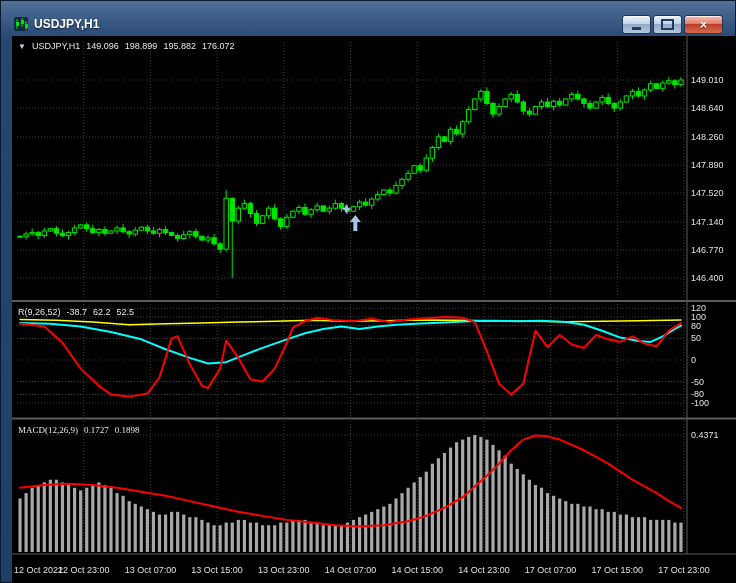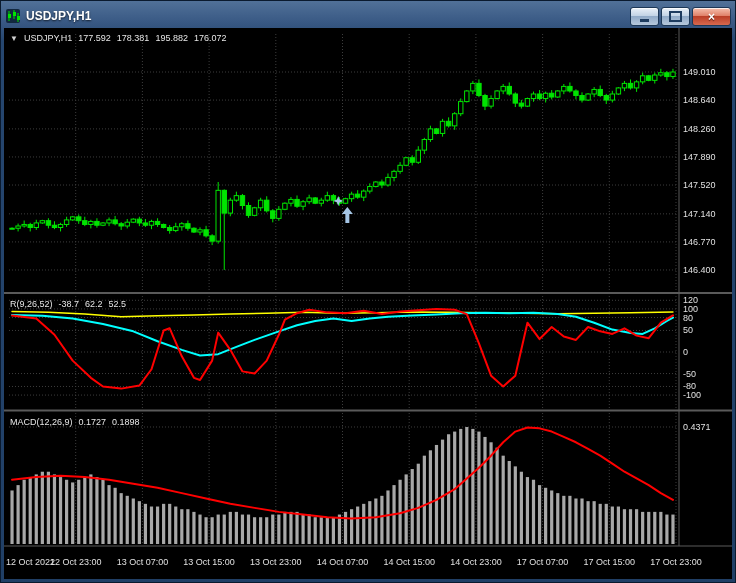--- a/index.html
+++ b/index.html
@@ -1,18 +1,18 @@
 <!DOCTYPE html>
 <html><head>
 <meta charset="utf-8">
 <style>
   html,body{margin:0;padding:0;background:#d4d0c8;}
   .window{
     width:736px;height:583px;box-sizing:border-box;
-    border:1px solid #0a1a2e;padding:3px;
+    border:1px solid #0a1a2e;padding:11px;
     background:linear-gradient(180deg,#517198 0%,#3a5a85 20px,#29497366 40px,#203f66 100%),#24456e;
     background-color:#24456e;
     font-family:"Liberation Sans",sans-serif;
   }
   .titlebar{height:24px;display:flex;align-items:center;padding:0 1px;}
   .appicon{width:16px;height:14px;display:inline-flex;align-items:center;justify-content:center;}
   .title{color:#ffffff;font:bold 12px "Liberation Sans",sans-serif;margin-left:5px;text-shadow:0 1px 2px rgba(0,0,0,.7);}
   .controls{margin-left:auto;display:flex;gap:2px;align-items:flex-start;padding-top:1px;}
   .wbtn{width:27px;height:17px;border:1px solid #1c3756;border-radius:3px;
     background:linear-gradient(180deg,#eaf1f8 0%,#c3d4e6 45%,#91abc8 50%,#b6c8dc 100%);
@@ -23,21 +23,21 @@
     color:#fff;font:bold 12px "Liberation Sans",sans-serif;text-shadow:0 1px 1px rgba(0,0,0,.6);}
   .icon-min{width:9px;height:3px;background:#1e3c5f;align-self:flex-end;margin-bottom:3px;}
   .icon-restore{width:9px;height:7px;border:2px solid #1e3c5f;background:transparent;}
   .client{position:relative;width:728px;height:551px;background:#000;overflow:hidden;}
   #chart-svg{display:block;background:#000;}
   .overlay{position:absolute;left:6px;display:flex;gap:6px;pointer-events:none;
     color:#e6e6e6;font:9px/11px "Liberation Sans",sans-serif;white-space:nowrap;}
   .symline{top:5px;}
   .symline .marker{pointer-events:auto;font-size:8px;color:#d0d0d0;}
   .indlabel{top:271px;}
-  .macdlabel{top:389px;}
+  .macdlabel{top:389px;font-family:Liberation Serif, serif;}
 </style>
 </head>
 <body>
 
 <div class="window">
   <div class="titlebar">
     <span class="appicon">
       <svg width="14" height="14" viewBox="0 0 14 14">
         <rect x="0" y="0" width="14" height="14" rx="2" fill="#12283f"></rect>
         <line x1="3" y1="2" x2="3" y2="12" stroke="#00E400" stroke-width="1"></line>
@@ -489,22 +489,22 @@
           <text x="471.9" y="537" text-anchor="middle">14 Oct 23:00</text>
           <text x="538.6" y="537" text-anchor="middle">17 Oct 07:00</text>
           <text x="605.3" y="537" text-anchor="middle">17 Oct 15:00</text>
           <text x="672" y="537" text-anchor="middle">17 Oct 23:00</text>
         </g>
       </svg>
 
     <div class="overlay symline">
       <span class="marker">▼</span>
       <span>USDJPY,H1</span>
-      <span>177.592</span>
-      <span>178.381</span>
+      <span>149.096</span>
+      <span>198.899</span>
       <span>195.882</span>
       <span>176.072</span>
     </div>
 
     <div class="overlay indlabel">
       <span>R(9,26,52)</span>
       <span>-38.7</span>
       <span>62.2</span>
       <span>52.5</span>
     </div>

